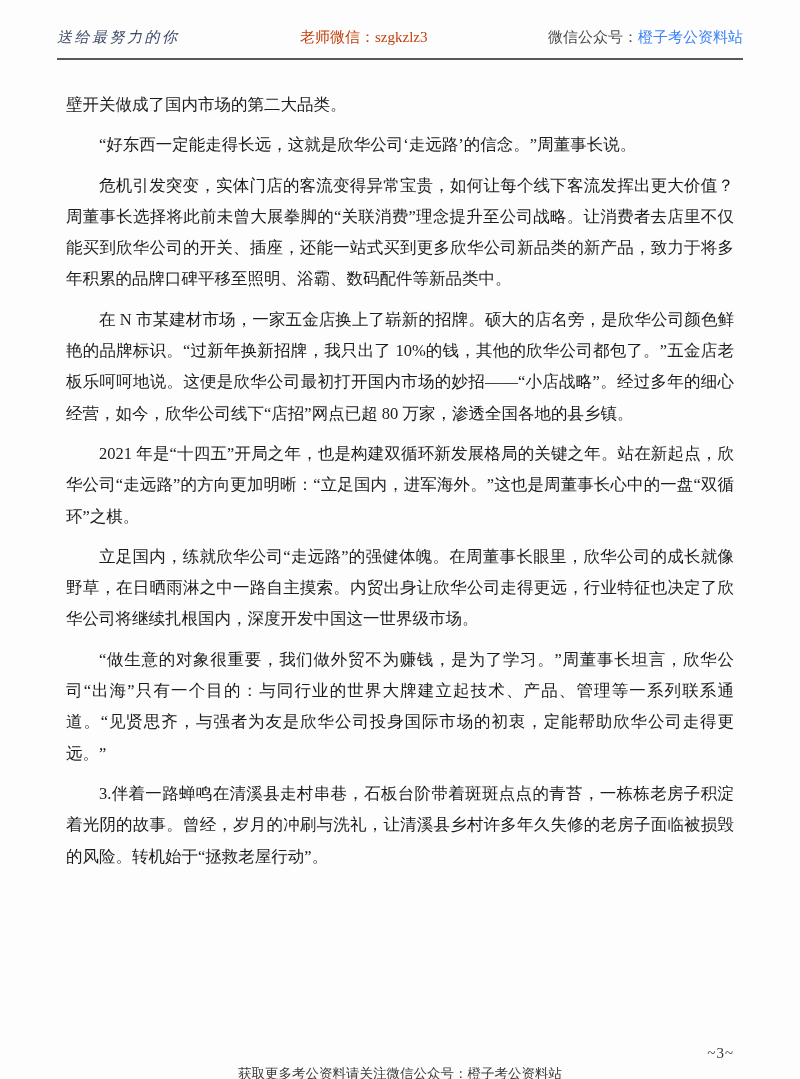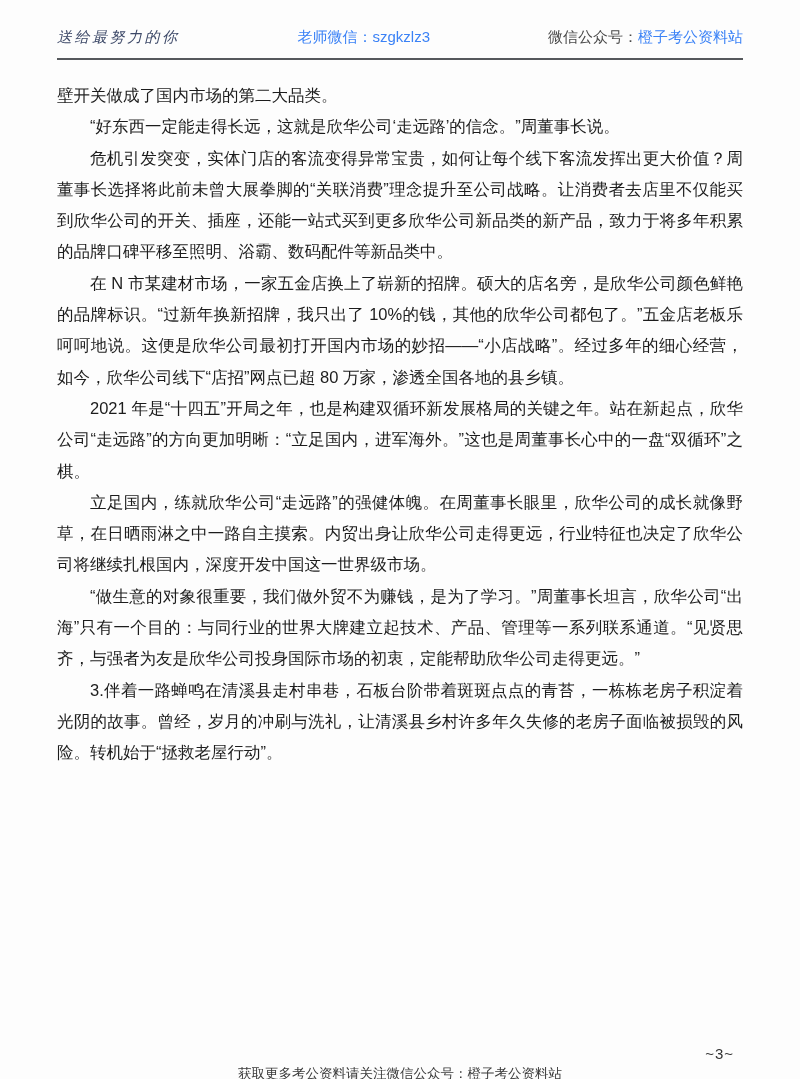--- a/index.html
+++ b/index.html
@@ -2,48 +2,48 @@
 <html><head>
 <meta charset="utf-8">
 <style>
   html,body{margin:0;padding:0;background:#e8e8e8;}
   .page{
     position:relative;
     width:800px;height:1079px;
     margin:0 auto;
     background:#fdfdfd;
     overflow:hidden;
-    font-family:Liberation Sans, sans-serif;
+    font-family:Liberation Serif, serif;
   }
   
   .header{
     position:absolute;left:57px;right:57px;top:28px;
     display:flex;align-items:flex-end;justify-content:space-between;
     padding-bottom:11px;
     border-bottom:2px solid #55585c;
     font-size:15px;color:#3c3c3c;
   }
   .h-left{
     font-style:italic;
     color:#3d4968;
     letter-spacing:2.5px;
     font-size:15px;
   }
-  .h-center{color:#3b82f6;}
+  .h-center{color:#c2410c;}
   .h-right{color:#4a4a4a;}
   .h-right .accent{color:#3b82f6;}
   
   .body-text{
     position:absolute;left:57px;right:57px;top:80px;
     font-size:16.5px;
     line-height:31.3px;
     color:#1c1c1c;
     text-align:justify;
   }
-  .body-text p{margin:0;text-indent:33px;}
+  .body-text p{margin:9px;text-indent:33px;}
   .body-text p.noindent{text-indent:0;}
   
   .page-number{
     position:absolute;top:1045px;right:66px;
     font-size:15px;color:#333;
     letter-spacing:1px;
   }
   .promo{
     position:absolute;left:0;right:0;top:1064px;
     text-align:center;

